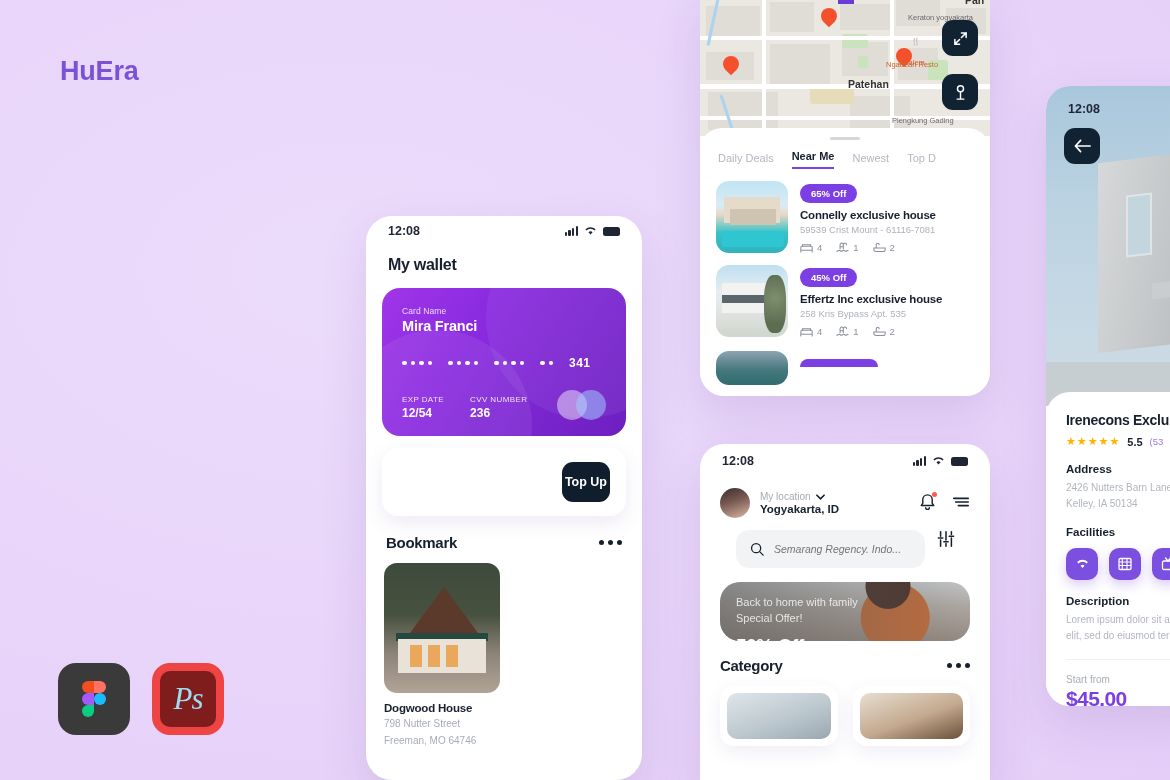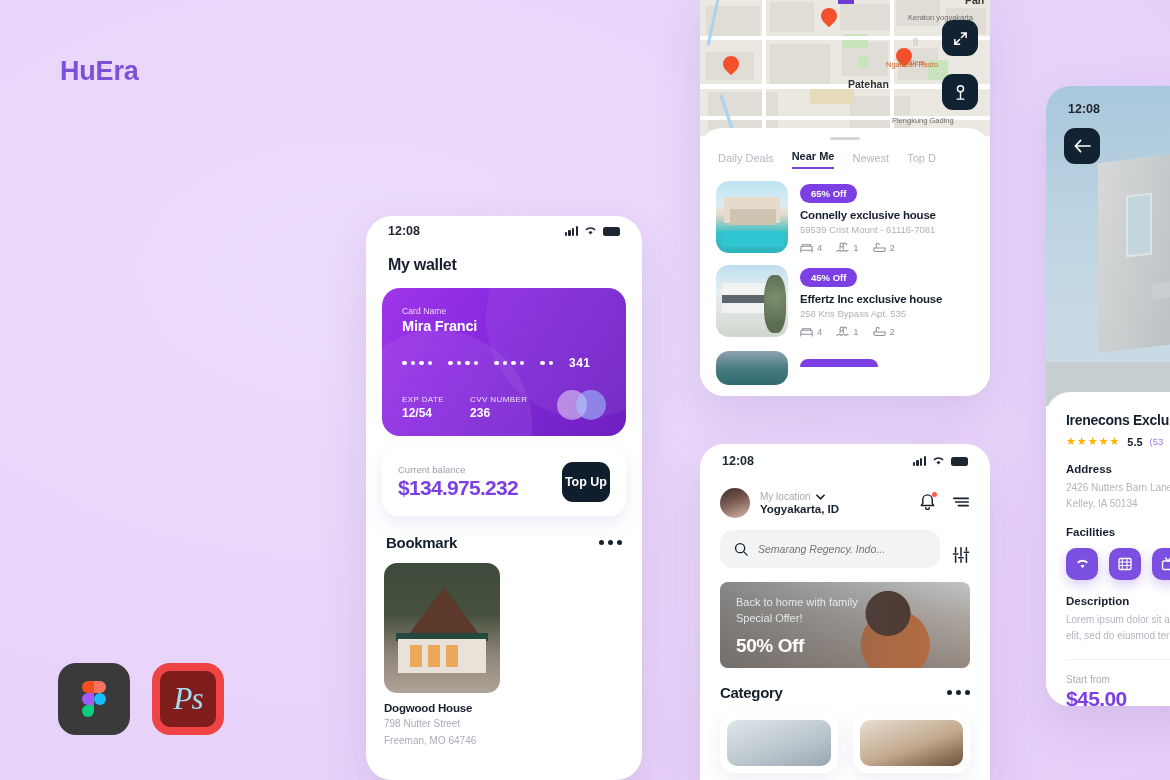--- a/index.html
+++ b/index.html
@@ -163,26 +163,26 @@
 
   
   #phone-home { left: 700px; top: 444px; width: 290px; height: 340px;
                 border-radius: 24px 24px 0 0; }
   .loc-row { display: flex; align-items: center; gap: 10px; padding: 10px 20px 0; }
   .avatar { width: 30px; height: 30px; border-radius: 50%; flex: 0 0 30px;
             background: linear-gradient(160deg,#3b2b2b 0%,#7a5a52 45%,#d9b9a6 100%); }
   .loc-sub { font-size: 10px; color: #a5aab3; display: flex; align-items: center; gap: 5px; }
   .loc-main { font-size: 11.5px; font-weight: 700; color: #16202e; margin-top: 1px; }
   .loc-acts { margin-left: auto; display: flex; align-items: center; gap: 16px; }
-  .search-row { display: flex; align-items: flex-end; gap: 12px; padding: 12px 20px 0; }
+  .search-row { display: flex; align-items: flex-start; gap: 12px; padding: 12px 36px 0; }
   .search-box { flex: 1; background: #f2f3f5; border-radius: 13px; height: 38px;
                 display: flex; align-items: center; gap: 10px; padding: 0 14px; }
   .search-inp { border: none; background: transparent; outline: none; flex: 1;
                 font-family: inherit; font-size: 10.5px; font-style: italic; color: #a7acb4; }
-  .promo { margin: 14px 20px 0; height: 86px; border-radius: 8px; position: relative;
+  .promo { margin: 14px 20px 0; height: 59px; border-radius: 20px; position: relative;
            overflow: hidden; }
   .promo-bg { position: absolute; inset: 0;
      background: linear-gradient(180deg,#cfd3d4 0%,#b9b2ab 40%,#9c8f85 100%); }
   .promo-bg::before { content:""; position:absolute; right:10px; bottom:0; width:120px; height:78px;
      background: radial-gradient(circle at 40% 30%, #4a3128 0 22px, transparent 23px),
                  radial-gradient(circle at 46% 70%, #c96f3b 0 34px, transparent 35px); }
   .promo-sh { position: absolute; inset: 0; background: linear-gradient(90deg,rgba(90,90,90,.62),rgba(90,90,90,.12)); }
   .promo-txt { position: absolute; left: 16px; top: 13px; color: #eceff1; }
   .promo-l1 { font-size: 11px; line-height: 1.45; opacity: .92; }
   .promo-big { font-size: 19px; font-weight: 700; color: #fff; margin-top: 8px; letter-spacing: -0.4px; }
@@ -306,24 +306,20 @@
         <div class="cf-val">236</div>
       </div>
       <div class="cf-logo">
           <span></span>
           <span></span>
         </div>
     </div>
   </div>
 
   <div class="balance-card">
-    <div>
-      <div class="bal-lbl">Current balance</div>
-      <div class="bal-val">$134.975.232</div>
-    </div>
     <button class="topup">Top Up</button>
   </div>
 
   <div class="sec-head">
     <span class="sec-title">Bookmark</span>
     <span class="dots3">
         <b></b>
         <b></b>
         <b></b>
       </span>

